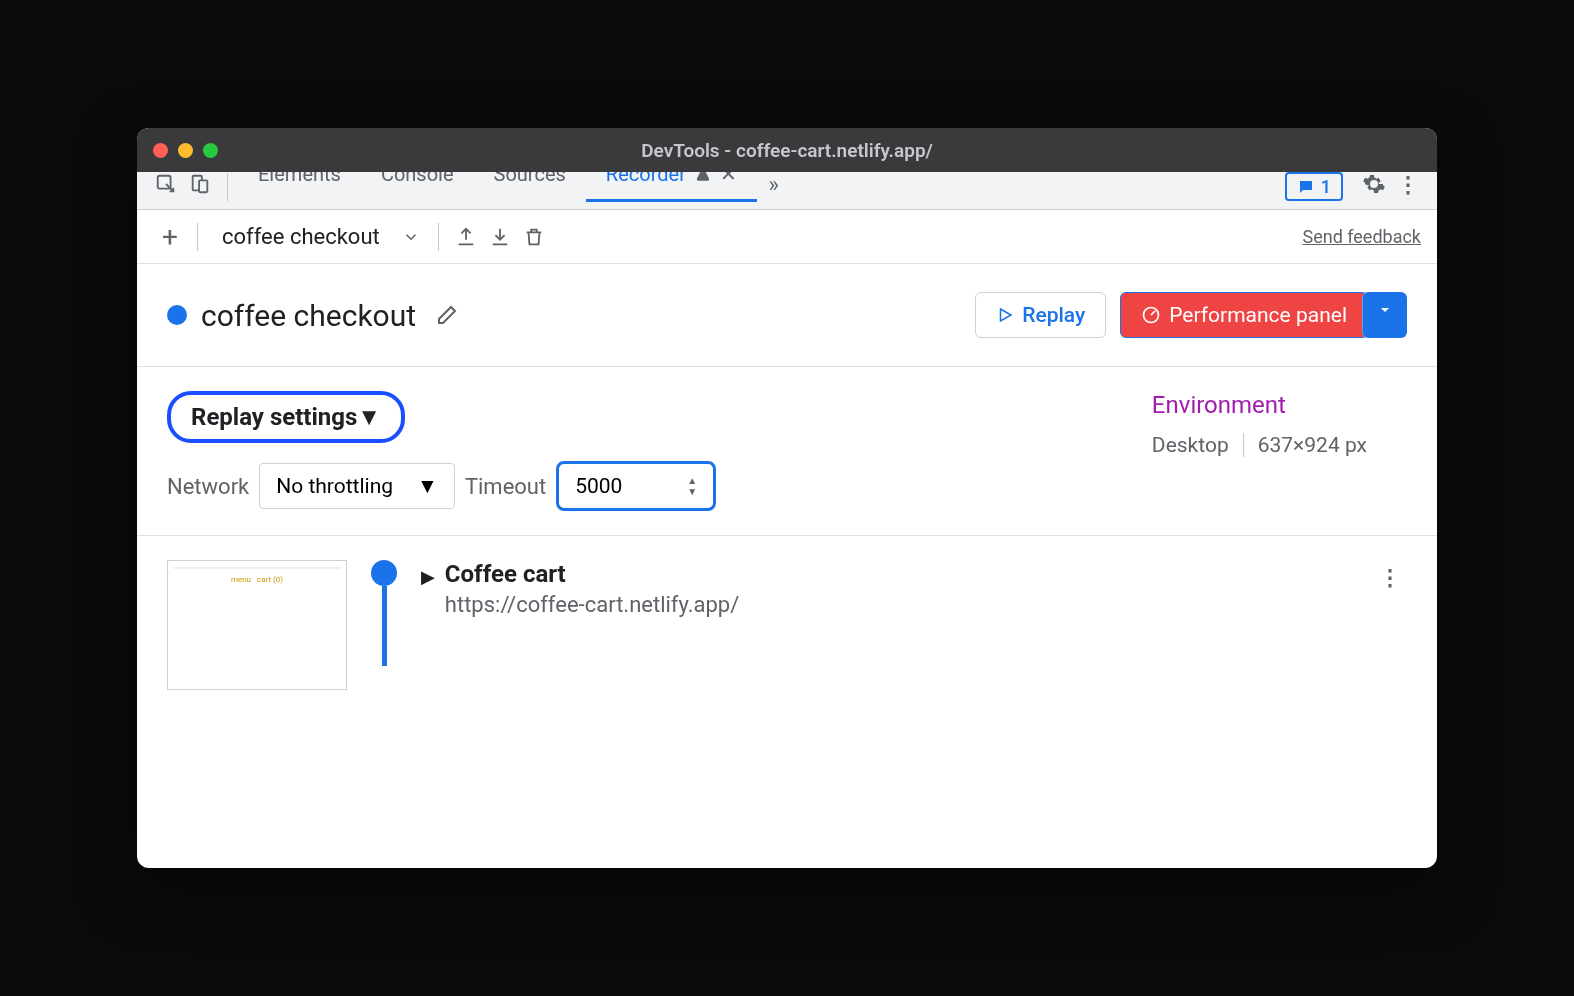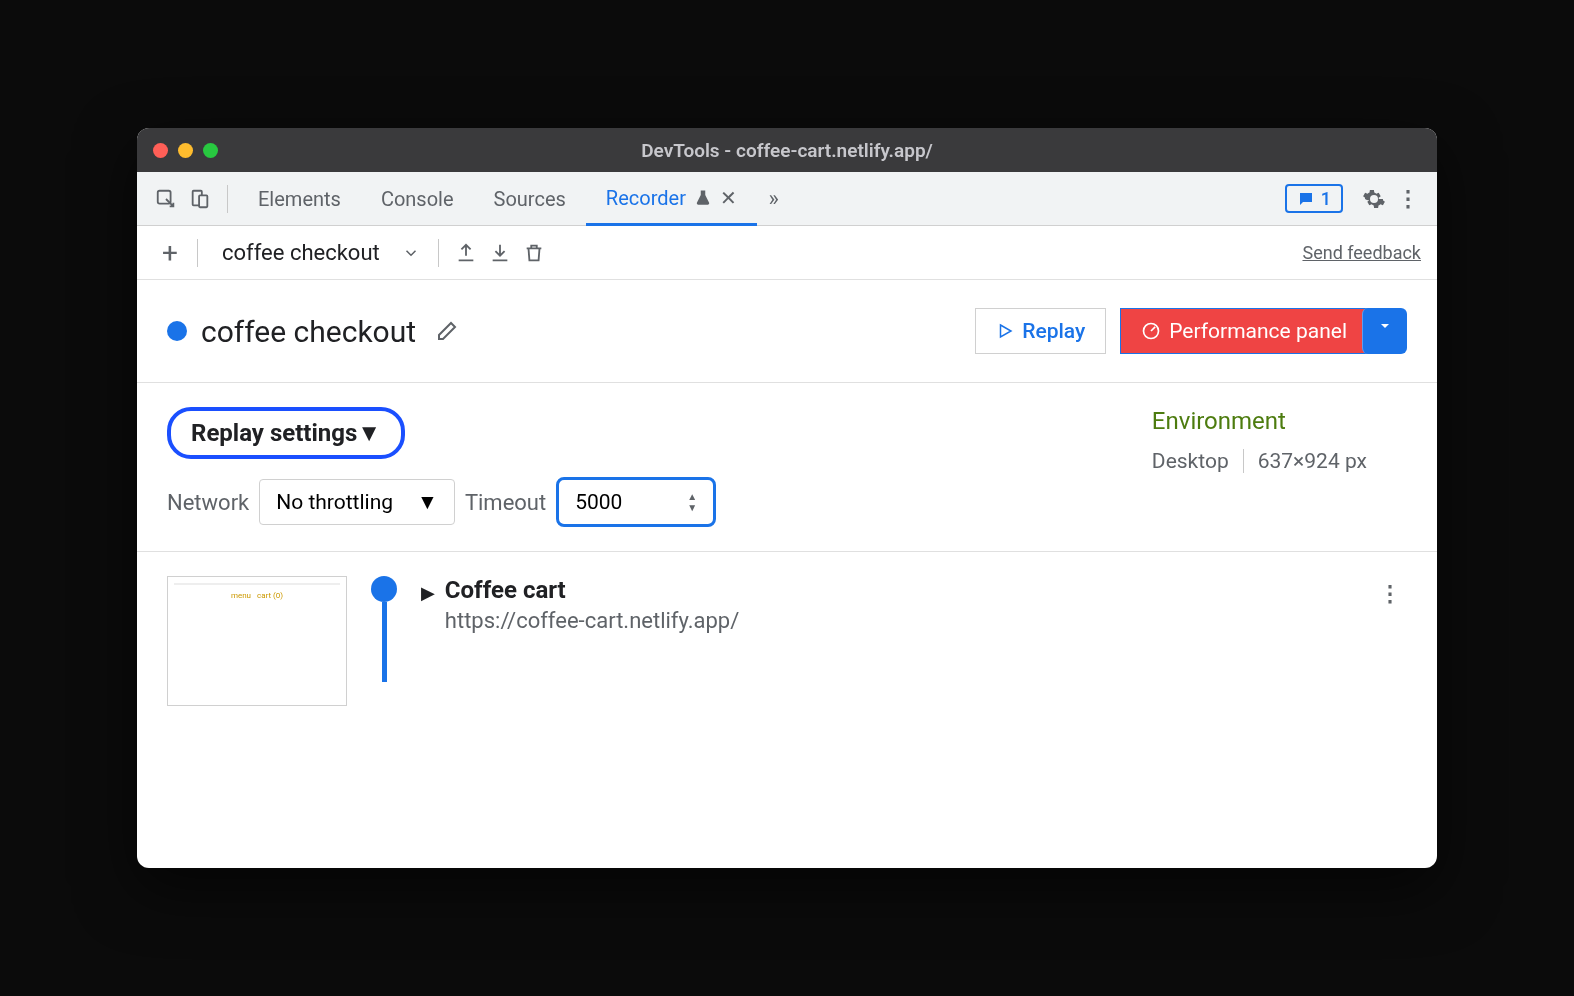--- a/index.html
+++ b/index.html
@@ -3,45 +3,45 @@
 <meta charset="utf-8">
 <style>
 *{box-sizing:border-box;margin:0;padding:0;font-family:-apple-system,BlinkMacSystemFont,"Segoe UI",Roboto,sans-serif}
 body{background:#0b0b0b;display:flex;align-items:center;justify-content:center;width:1574px;height:996px}
 .window{width:1300px;height:740px;background:#fff;border-radius:12px;overflow:hidden;box-shadow:0 20px 60px rgba(0,0,0,.6)}
 .titlebar{background:#3a3a3c;height:44px;display:flex;align-items:center;padding:15px 16px;position:relative}
 .traffic{display:flex;gap:10px}
 .dot{width:15px;height:15px;border-radius:50%}
 .dot.red{background:#ff5f57}.dot.yellow{background:#febc2e}.dot.green{background:#28c840}
 .title{position:absolute;left:0;right:0;text-align:center;color:#c7c7cc;font-size:19px;font-weight:600;pointer-events:none}
-.tabbar{height:54px;background:#f1f3f4;border-bottom:1px solid #d0d0d0;display:flex;align-items:center;padding:0 12px}
+.tabbar{height:38px;background:#f1f3f4;border-bottom:1px solid #d0d0d0;display:flex;align-items:flex-end;padding:8px 12px}
 .icon-btn{width:34px;height:34px;display:flex;align-items:center;justify-content:center;color:#5f6368;cursor:pointer}
 .divider{width:1px;height:28px;background:#c8c8c8;margin:0 10px}
 .tab{padding:0 20px;height:54px;display:flex;align-items:center;font-size:20px;color:#5f6368;cursor:pointer;gap:8px}
 .tab.active{color:#1a73e8;border-bottom:3px solid #1a73e8;height:54px;margin-bottom:-1px}
 .spacer{flex:1}
 .issue-chip{border:2px solid #1a73e8;border-radius:4px;padding:2px 10px;display:flex;align-items:center;gap:6px;color:#1a73e8;font-size:18px;font-weight:500}
 .toolbar{height:54px;border-bottom:1px solid #e0e0e0;display:flex;align-items:center;padding:0 16px}
 .toolbar .label{font-size:22px;color:#202124;margin:0 14px}
 .link{color:#5f6368;text-decoration:underline;font-size:18px;cursor:pointer}
 .header{padding:28px 30px;display:flex;align-items:center;gap:14px;border-bottom:1px solid #e0e0e0}
 .blue-dot{width:20px;height:20px;border-radius:50%;background:#1a73e8}
 .rec-name{font-size:30px;color:#202124}
-.btn{border:1px solid #d0d0d0;border-radius:0;padding:10px 20px;font-size:21px;display:flex;align-items:center;gap:8px;cursor:pointer;background:#fff}
+.btn{border:1px solid #d0d0d0;border-radius:6px;padding:10px 20px;font-size:21px;display:flex;align-items:center;gap:8px;cursor:pointer;background:#fff}
 .btn.primary{background:#ef4444;color:#fff;border-color:#1a73e8}
 .btn.replay{color:#1a73e8;font-weight:500}
 .dd-btn{background:#1a73e8;color:#fff;border-radius:6px;padding:10px 14px;border-left:1px solid rgba(255,255,255,.3);margin-left:-6px}
 .settings{padding:24px 30px;border-bottom:1px solid #e0e0e0;display:flex;gap:60px}
 .replay-chip{border:4px solid #1a4fff;border-radius:24px;padding:8px 20px;font-size:24px;color:#202124;display:inline-flex;align-items:center;font-weight:700}
 .field-row{display:flex;align-items:center;gap:10px;margin-top:18px}
 .field-label{font-size:22px;color:#5f6368}
 .select{border:1px solid #d0d0d0;border-radius:4px;padding:10px 16px;font-size:21px;display:flex;align-items:center;gap:24px;cursor:pointer;background:#fff}
 .num-input{border:3px solid #1a73e8;border-radius:8px;padding:10px 16px;font-size:21px;width:160px;display:flex;align-items:center;justify-content:space-between}
 .stepper{display:flex;flex-direction:column;gap:0;font-size:10px;color:#5f6368}
-.env-title{font-size:24px;color:#4d7c0f;margin-bottom:14px}
+.env-title{font-size:24px;color:#a21caf;margin-bottom:14px}
 .env-row{display:flex;align-items:center;gap:14px;font-size:21px;color:#5f6368}
 .env-row .vd{width:1px;height:24px;background:#c8c8c8}
 .steps{padding:24px 30px;display:flex;gap:24px;align-items:flex-start}
 .thumb{width:180px;height:130px;border:1px solid #d0d0d0;background:#fff;position:relative}
 .thumb::before{content:"";position:absolute;top:6px;left:6px;right:6px;height:2px;background:#eee}
 .thumb .fake{position:absolute;top:14px;left:50%;transform:translateX(-50%);font-size:8px;color:#c90}
 .step-line{position:relative;width:26px;display:flex;flex-direction:column;align-items:center}
 .step-dot{width:26px;height:26px;border-radius:50%;background:#1a73e8}
 .vline{width:5px;flex:1;background:#1a73e8;min-height:80px}
 .step-body{display:flex;align-items:flex-start;gap:10px}

